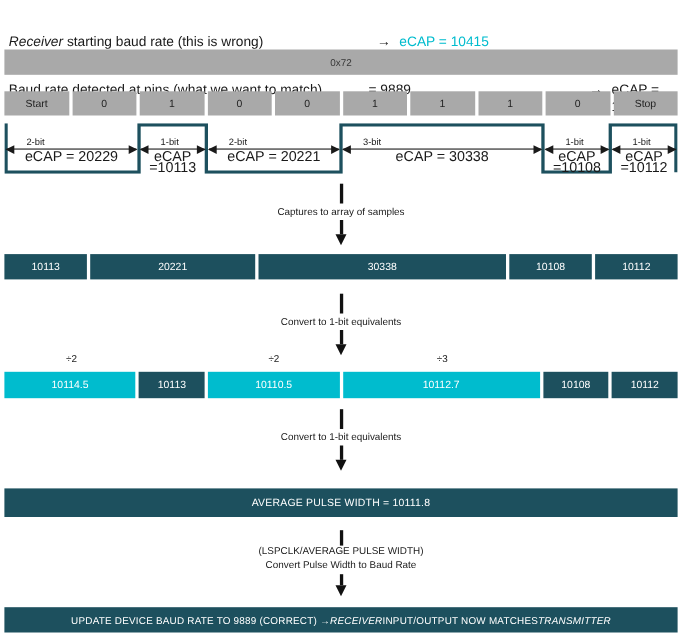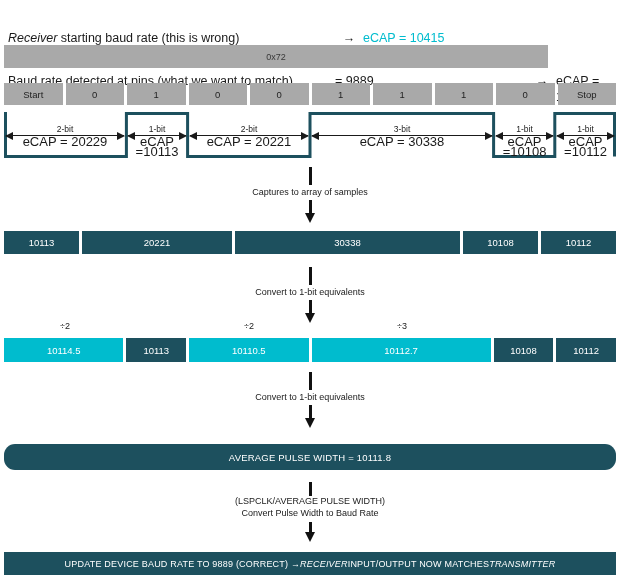--- a/index.html
+++ b/index.html
@@ -10,21 +10,21 @@
   .hdr{position:absolute;left:8px;top:3px;width:608px;font-size:12.5px;line-height:16px;}
   .hdr-row{display:flex;margin-top:27px;}
   .hdr-desc{width:327px;}
   .hdr-val{width:193px;}
   .hdr-arrow{width:28px;text-align:center;}
   .hdr-ecap{flex:1;}
   .it{font-style:italic;}
   .cyan-text{color:#00bcce;}
 
   
-  .byte-bar{position:absolute;left:4px;top:45px;width:544px;height:23px;background:#a9a9a9;
+  .byte-bar{position:absolute;left:4px;top:45px;width:612px;height:23px;background:#a9a9a9;
             display:flex;align-items:center;justify-content:center;font-size:9px;color:#383838;}
 
   
   .bar-row{position:absolute;left:4px;width:612px;display:flex;gap:3px;}
   .cell{display:flex;align-items:center;justify-content:center;font-size:9.5px;}
   .u1{flex:1;} .u2{flex:2;} .u3{flex:3;}
   .gray{background:#a9a9a9;color:#222;}
   .teal{background:#1d505e;color:#fff;}
   .cyanbg{background:#00bcce;color:#fff;}
 
@@ -33,21 +33,21 @@
   #converted-row{top:338px;height:24px;}
 
   
   #wave-svg{position:absolute;left:4px;top:112px;}
   .wf-seg{position:absolute;top:122px;height:28px;}
   .wf-line{position:absolute;top:13px;left:2px;right:2px;height:0;border-top:1px solid #1a1a1a;}
   .wf-ah{position:absolute;top:9.5px;width:0;height:0;
          border-top:4px solid transparent;border-bottom:4px solid transparent;}
   .wf-ah-l{left:1px;border-right:8px solid #1a1a1a;}
   .wf-ah-r{right:1px;border-left:8px solid #1a1a1a;}
-  .wf-bits{position:absolute;top:2px;left:0;width:100%;text-align:center;font-size:8.5px;line-height:10px;}
+  .wf-bits{position:absolute;top:2px;left:0;width:100%;font-size:8.5px;line-height:10px;padding-left:20px;}
   .wf-ecap{position:absolute;top:15px;left:0;width:100%;text-align:center;font-size:13px;line-height:10px;}
   #wf-seg-0{left:4px;width:122px;}
   #wf-seg-1{left:126px;width:62px;}
   #wf-seg-2{left:188px;width:122px;}
   #wf-seg-3{left:310px;width:184px;}
   #wf-seg-4{left:494px;width:61px;}
   #wf-seg-5{left:555px;width:61px;}
 
   
   .flow{position:absolute;left:0;width:620px;display:flex;flex-direction:column;align-items:center;}
@@ -63,21 +63,21 @@
 
   
   .divlab{position:absolute;top:321px;height:12px;font-size:9px;color:#222;text-align:center;}
   #divlab-0{left:4px;width:122px;}
   #divlab-1{left:188px;width:122px;}
   #divlab-2{left:310px;width:184px;}
 
   
   .wide-bar{position:absolute;left:4px;width:612px;background:#1d505e;color:#fff;
             display:flex;align-items:center;justify-content:center;font-size:9.5px;letter-spacing:.2px;}
-  #average-bar{top:444px;height:26px;border-radius:11px;}
+  #average-bar{top:444px;height:26px;}
   #final-bar{top:552px;height:23px;font-size:9px;}
 </style>
 </head>
 <body>
 
 <div id="page">
 
   <div class="hdr">
     <div class="hdr-row">
       <div class="hdr-desc"><span class="it">Receiver</span><span> starting baud rate (this is wrong)</span></div>

